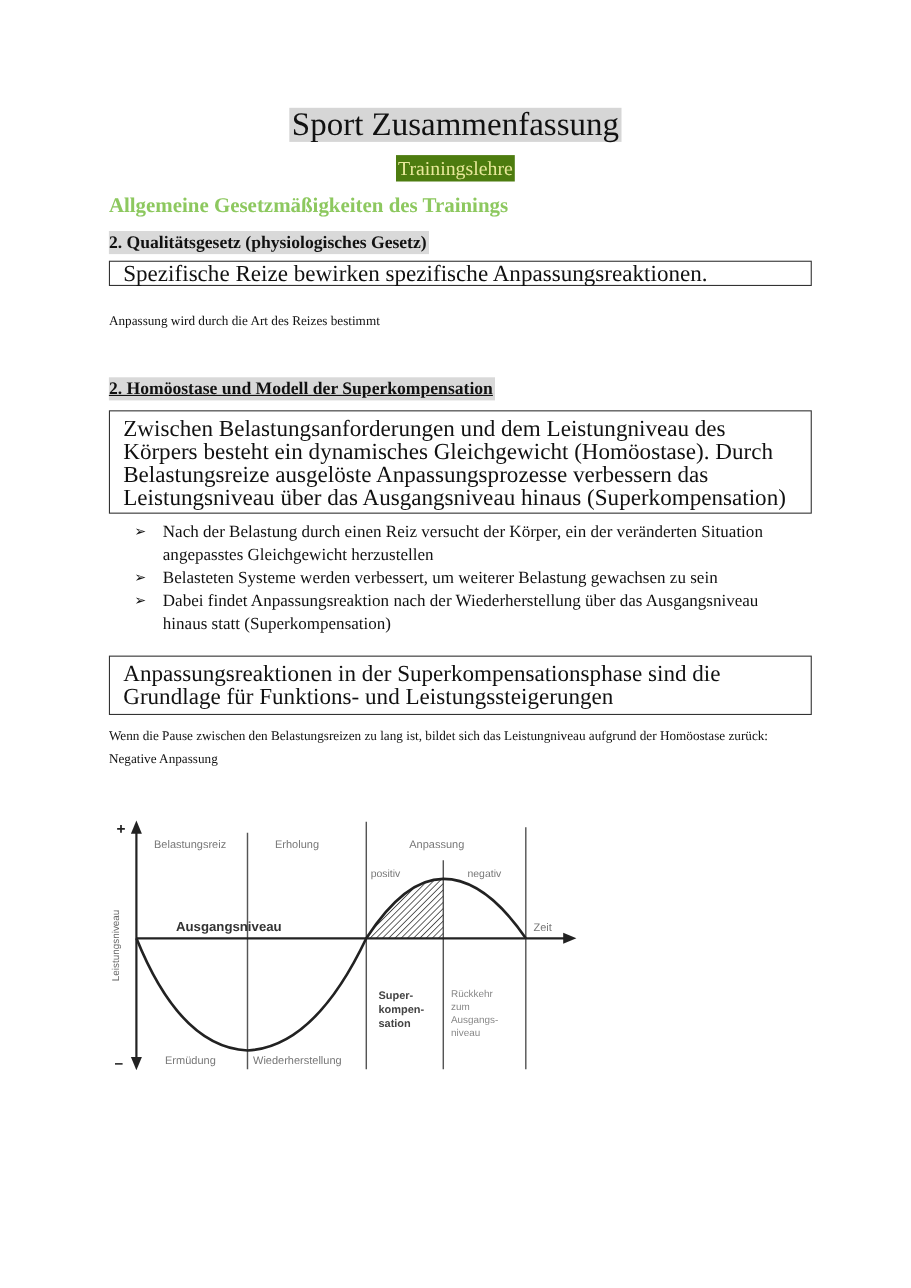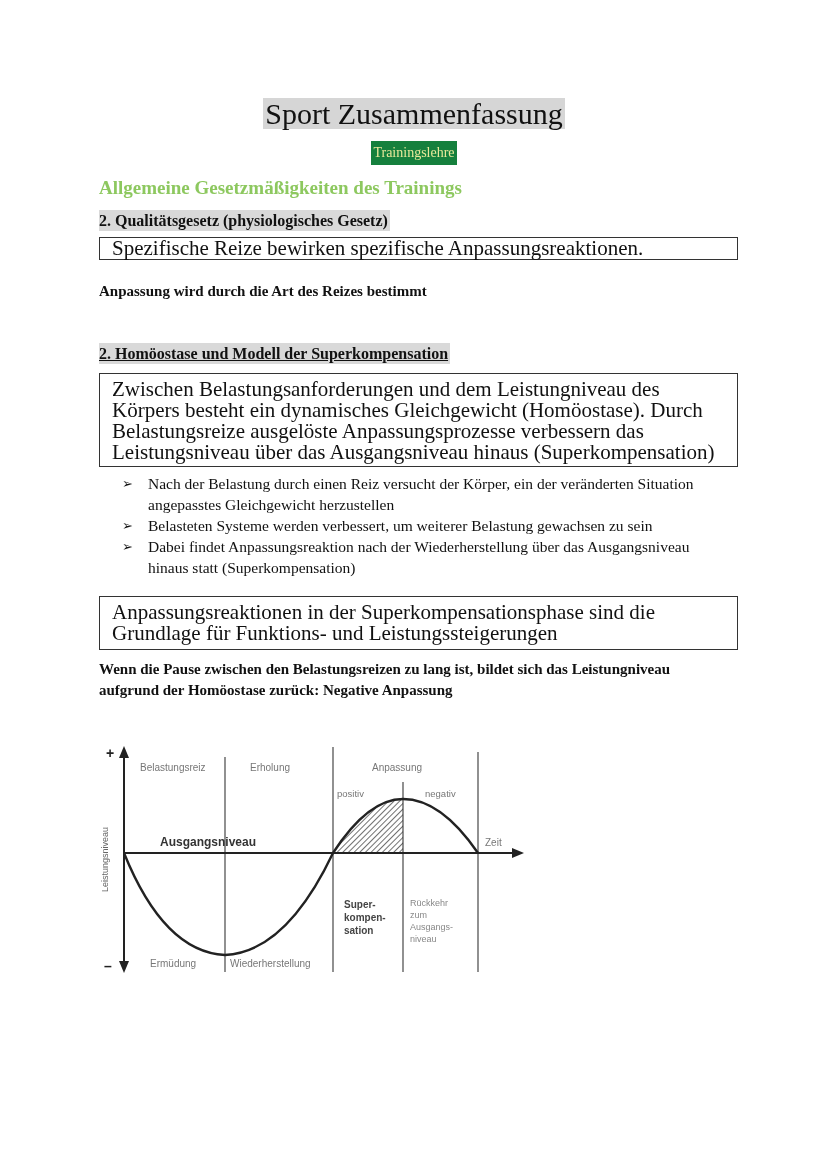--- a/index.html
+++ b/index.html
@@ -1,25 +1,25 @@
 <!DOCTYPE html>
 <html><head>
   <meta charset="utf-8">
   <style>
     html, body { margin: 0; padding: 0; background: #ffffff; }
     body { width: 828px; height: 1171px; position: relative; overflow: hidden;
       font-family: "Liberation Serif", "DejaVu Serif", serif; color: #111; }
     .title-wrap { position: absolute; top: 98px; left: 0; width: 828px; text-align: center; }
     .title { display: inline-block; background: #d6d6d6; font-size: 30px; line-height: 31px; padding: 0 2px; color: #111; }
     .subtitle-wrap { position: absolute; top: 141px; left: 0; width: 828px; text-align: center; }
-    .subtitle { display: inline-block; background: #15803d; color: #e8e89a; font-size: 14px; line-height: 24px; padding: 0 2px; }
+    .subtitle { display: inline-block; background: #4d7c0f; color: #e8e89a; font-size: 18px; line-height: 24px; padding: 0 2px; }
     .h-green { position: absolute; top: 177px; left: 99px; font-size: 19px; font-weight: bold; color: #8dc85f; }
     .h-sec { position: absolute; left: 99px; font-size: 16px; font-weight: bold; background: #d9d9d9; line-height: 21px; padding-right: 2px; }
     .box { position: absolute; left: 99px; width: 613px; border: 1.5px solid #333; padding: 0 12px; font-size: 21px; line-height: 21px; }
-    .para { position: absolute; left: 99px; font-size: 15px; line-height: 21px; width: 630px; font-weight: bold; }
+    .para { position: absolute; left: 99px; font-size: 12px; line-height: 21px; width: 630px; }
     .bullets { position: absolute; left: 122px; top: 473px; width: 600px; margin: 0; padding: 0; list-style: none; font-size: 15.5px; line-height: 21px; }
     .bullets li { position: relative; padding-left: 26px; }
     .bullets .arrow { position: absolute; left: 0; top: 0; font-family: "DejaVu Sans", sans-serif; font-size: 13px; }
     .diagram { position: absolute; left: 96px; top: 742px; width: 440px; height: 245px; }
     .diagram text { font-family: "Liberation Sans", "DejaVu Sans", sans-serif; }
   </style>
 </head>
 <body>
 
 <div class="title-wrap">

